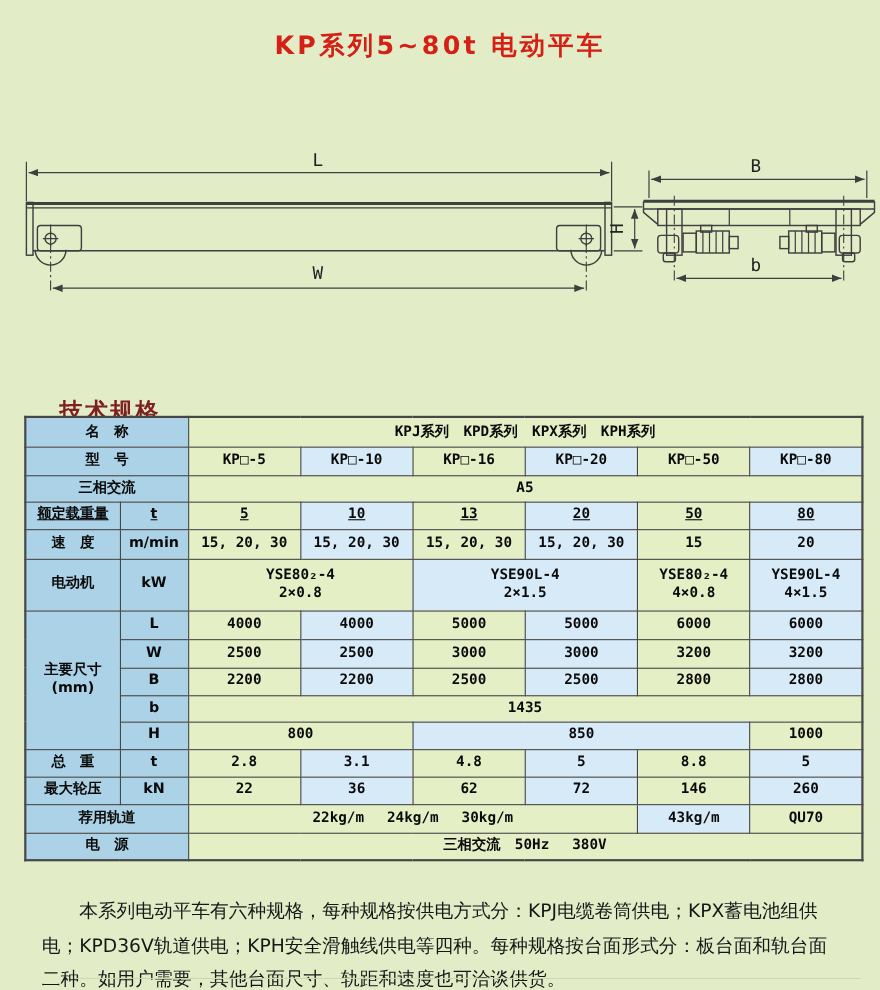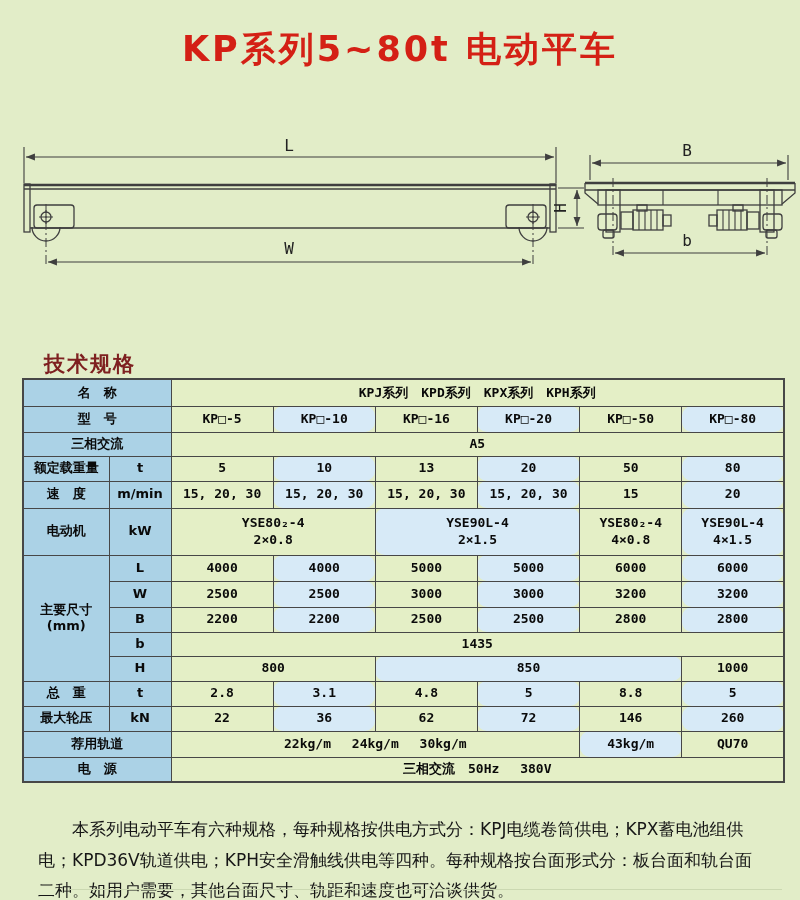--- a/index.html
+++ b/index.html
@@ -9,31 +9,31 @@
   }
   *{box-sizing:border-box;}
   html,body{margin:0;padding:0;}
   body{
     width:800px;height:900px;position:relative;overflow:hidden;
     background:var(--page-bg);
     font-family:"DejaVu Sans", sans-serif;color:#111;
   }
   .title{
     position:absolute;top:26px;left:0;width:100%;margin:0;
-    text-align:center;font-size:35px;font-weight:bold;color:var(--title-red);
+    text-align:center;font-size:23px;font-weight:bold;color:var(--title-red);
     letter-spacing:3px;
   }
   svg.drawings{position:absolute;top:130px;left:0;}
   .dln{stroke:var(--line);stroke-width:1.3;fill:none;}
   .thk{stroke-width:2.6;}
   .dim{stroke-width:1.1;}
   .cl{stroke-dasharray:9 3 2 3;stroke-width:1;}
   svg text{font-family:"DejaVu Sans Mono", monospace;font-size:16px;fill:#222;}
   .section{
-    position:absolute;top:350px;left:44px;margin:0;
+    position:absolute;top:350px;left:44px;margin:10px;
     font-size:21px;font-weight:bold;color:var(--heading-maroon);letter-spacing:2px;
   }
   table.spec{
     position:absolute;top:378px;left:22px;width:763px;
     border-collapse:collapse;table-layout:fixed;
     border:2px solid var(--border);
   }
   table.spec td{
     border:1.6px solid var(--border);
     padding:0 2px;text-align:center;vertical-align:middle;
@@ -41,21 +41,21 @@
   }
   td.lbl{
     background:var(--label-blue);
     font-weight:bold;font-size:13.5px;color:#0a0a0a;
   }
   td.val{
     font-family:"DejaVu Sans Mono", monospace;
     font-weight:bold;font-size:13px;color:#0a0a0a;
   }
   td.bg-g{background:var(--cell-green);}
-  td.bg-b{background:var(--cell-blue);border-radius:10px;}
+  td.bg-b{background:var(--cell-blue);}
   td.group{line-height:1.5;}
   .desc{
     position:absolute;top:814px;left:38px;width:726px;margin:0;
     font-size:17px;line-height:1.8;text-indent:2em;color:#161616;
   }
   .divider{
     position:absolute;top:889px;left:70px;width:712px;height:0;
     border-top:1px solid #cbd8b1;
   }
 </style>
@@ -181,21 +181,21 @@
         <td class="val bg-b">KP□-10</td>
         <td class="val bg-g">KP□-16</td>
         <td class="val bg-b">KP□-20</td>
         <td class="val bg-g">KP□-50</td>
         <td class="val bg-b">KP□-80</td>
       </tr>
       <tr style="height: 24px;">
         <td class="lbl" colspan="2">三相交流</td>
         <td class="val bg-g" colspan="6">A5</td>
       </tr>
-      <tr style="height: 25px;">
+      <tr style="height: 25px; text-decoration: underline;">
         <td class="lbl" colspan="1">额定载重量</td>
         <td class="lbl unit">t</td>
         <td class="val bg-g">5</td>
         <td class="val bg-b">10</td>
         <td class="val bg-g">13</td>
         <td class="val bg-b">20</td>
         <td class="val bg-g">50</td>
         <td class="val bg-b">80</td>
       </tr>
       <tr style="height: 27px;">

